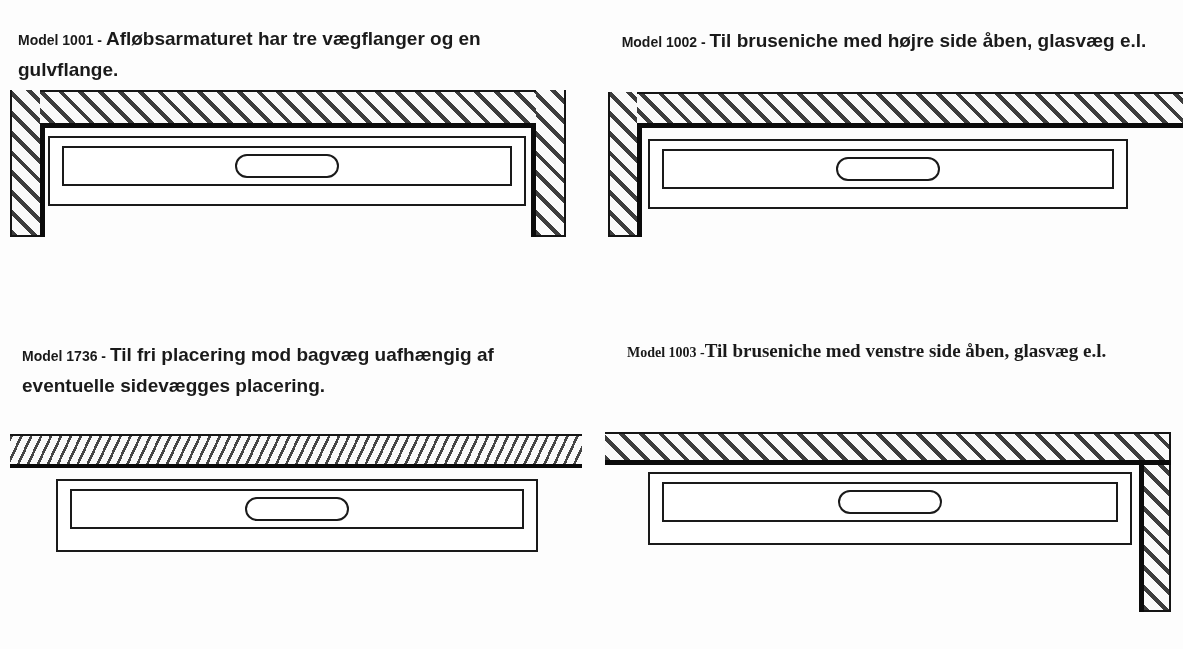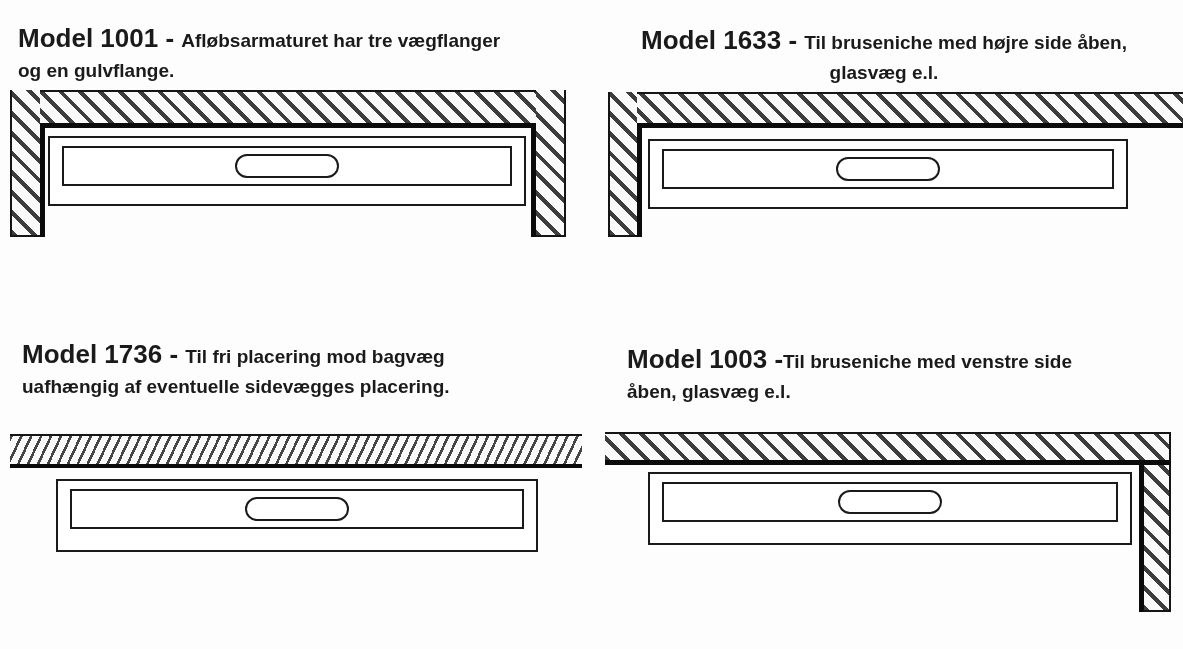--- a/index.html
+++ b/index.html
@@ -9,21 +9,21 @@
     background:#fdfdfd;
     font-family:"Liberation Sans", sans-serif;
     overflow:hidden;
   }
   .title{
     position:absolute;
     color:#1a1a1a;
     font-weight:bold;
     line-height:29px;
   }
-  .mlabel{font-size:26px;}
+  .mlabel{font-size:14px;}
   .mdesc{font-size:19px;}
   .title.centered{text-align:center;}
   .band{
     position:absolute;
     box-sizing:border-box;
     background-color:#fafafa;
   }
   .hatch-thick{
     background-image:repeating-linear-gradient(45deg,#3d3d3d 0px,#3d3d3d 4px,transparent 4px,transparent 14px);
   }
@@ -75,21 +75,21 @@
     <div class="wline" style="left:531px;top:123px;width:5px;height:114px;"></div>
 
     <div class="drain" style="left:48px;top:136px;width:478px;height:70px;">
       <div class="channel">
         <div class="outlet"></div>
       </div>
     </div>
   </div>
 
   <div>
-    <div class="title centered" style="left:614px;top:26px;width:540px;position:absolute;"><span class="mlabel">Model 1633 - </span><span class="mdesc">Til bruseniche med højre side åben, glasvæg e.l.</span></div>
+    <div class="title centered" style="left:614px;top:26px;width:540px;position:absolute;"><span class="mlabel">Model 1002 - </span><span class="mdesc">Til bruseniche med højre side åben, glasvæg e.l.</span></div>
 
     <div class="band hatch-thick" style="left:608px;top:92px;width:575px;height:31px;border-top:2px solid #151515;"></div>
     <div class="band hatch-thick" style="left:608px;top:92px;width:29px;height:145px;border-left:2px solid #151515;border-bottom:2px solid #151515;"></div>
 
     <div class="wline" style="left:637px;top:123px;width:546px;height:5px;"></div>
     <div class="wline" style="left:637px;top:123px;width:5px;height:114px;"></div>
 
     <div class="drain" style="left:648px;top:139px;width:480px;height:70px;">
       <div class="channel">
         <div class="outlet"></div>
@@ -104,21 +104,21 @@
     <div class="wline" style="left:10px;top:464px;width:572px;height:4px;"></div>
 
     <div class="drain" style="left:56px;top:479px;width:482px;height:73px;">
       <div class="channel">
         <div class="outlet"></div>
       </div>
     </div>
   </div>
 
   <div>
-    <div class="title" style="left:627px;top:345px;width:480px;position:absolute;"><span class="mlabel">Model 1003 -</span><span class="mdesc">Til bruseniche med venstre side åben, glasvæg e.l.</span></div>
+    <div class="title" style="left:627px;top:336px;width:480px;position:absolute;font-family:Liberation Serif, serif;"><span class="mlabel">Model 1003 -</span><span class="mdesc">Til bruseniche med venstre side åben, glasvæg e.l.</span></div>
 
     <div class="band hatch-thick" style="left:605px;top:432px;width:566px;height:28px;border-top:2px solid #151515;border-right:2px solid #151515;"></div>
     <div class="wline" style="left:605px;top:460px;width:566px;height:5px;"></div>
 
     <div class="band hatch-thick" style="left:1144px;top:465px;width:27px;height:147px;border-right:2px solid #151515;border-bottom:2px solid #151515;"></div>
     <div class="wline" style="left:1139px;top:465px;width:5px;height:147px;"></div>
 
     <div class="drain" style="left:648px;top:472px;width:484px;height:73px;">
       <div class="channel">
         <div class="outlet"></div>

